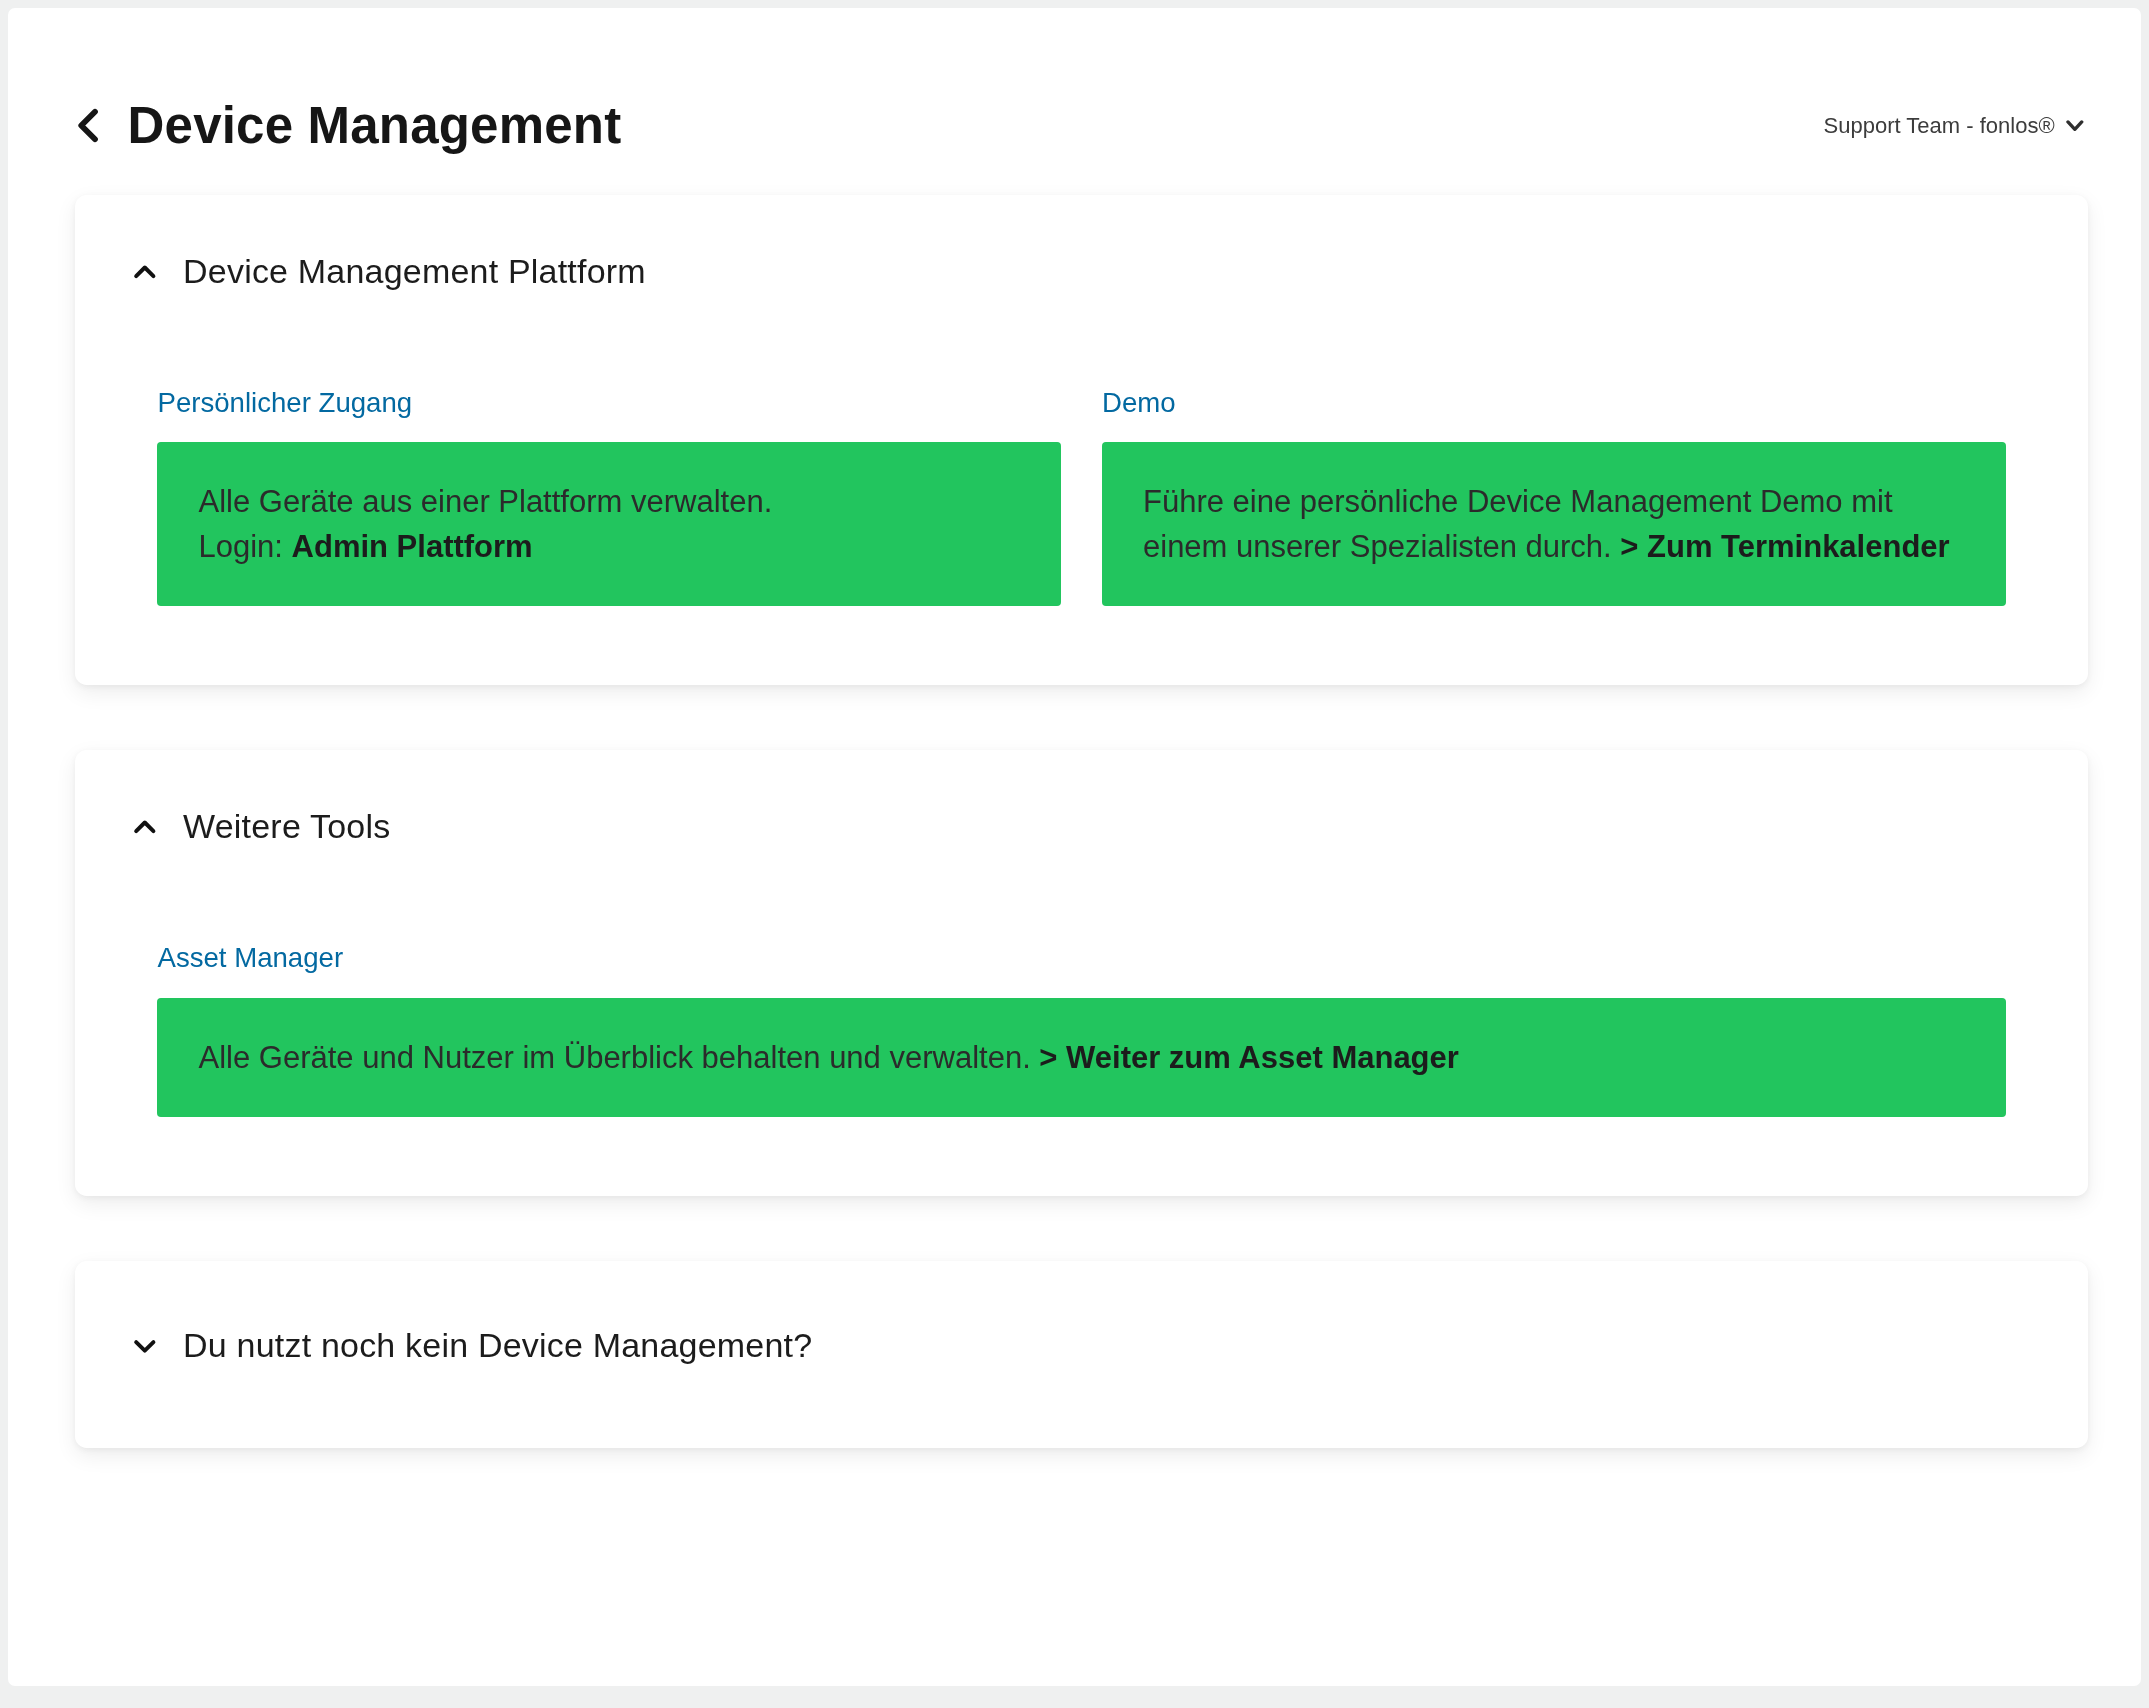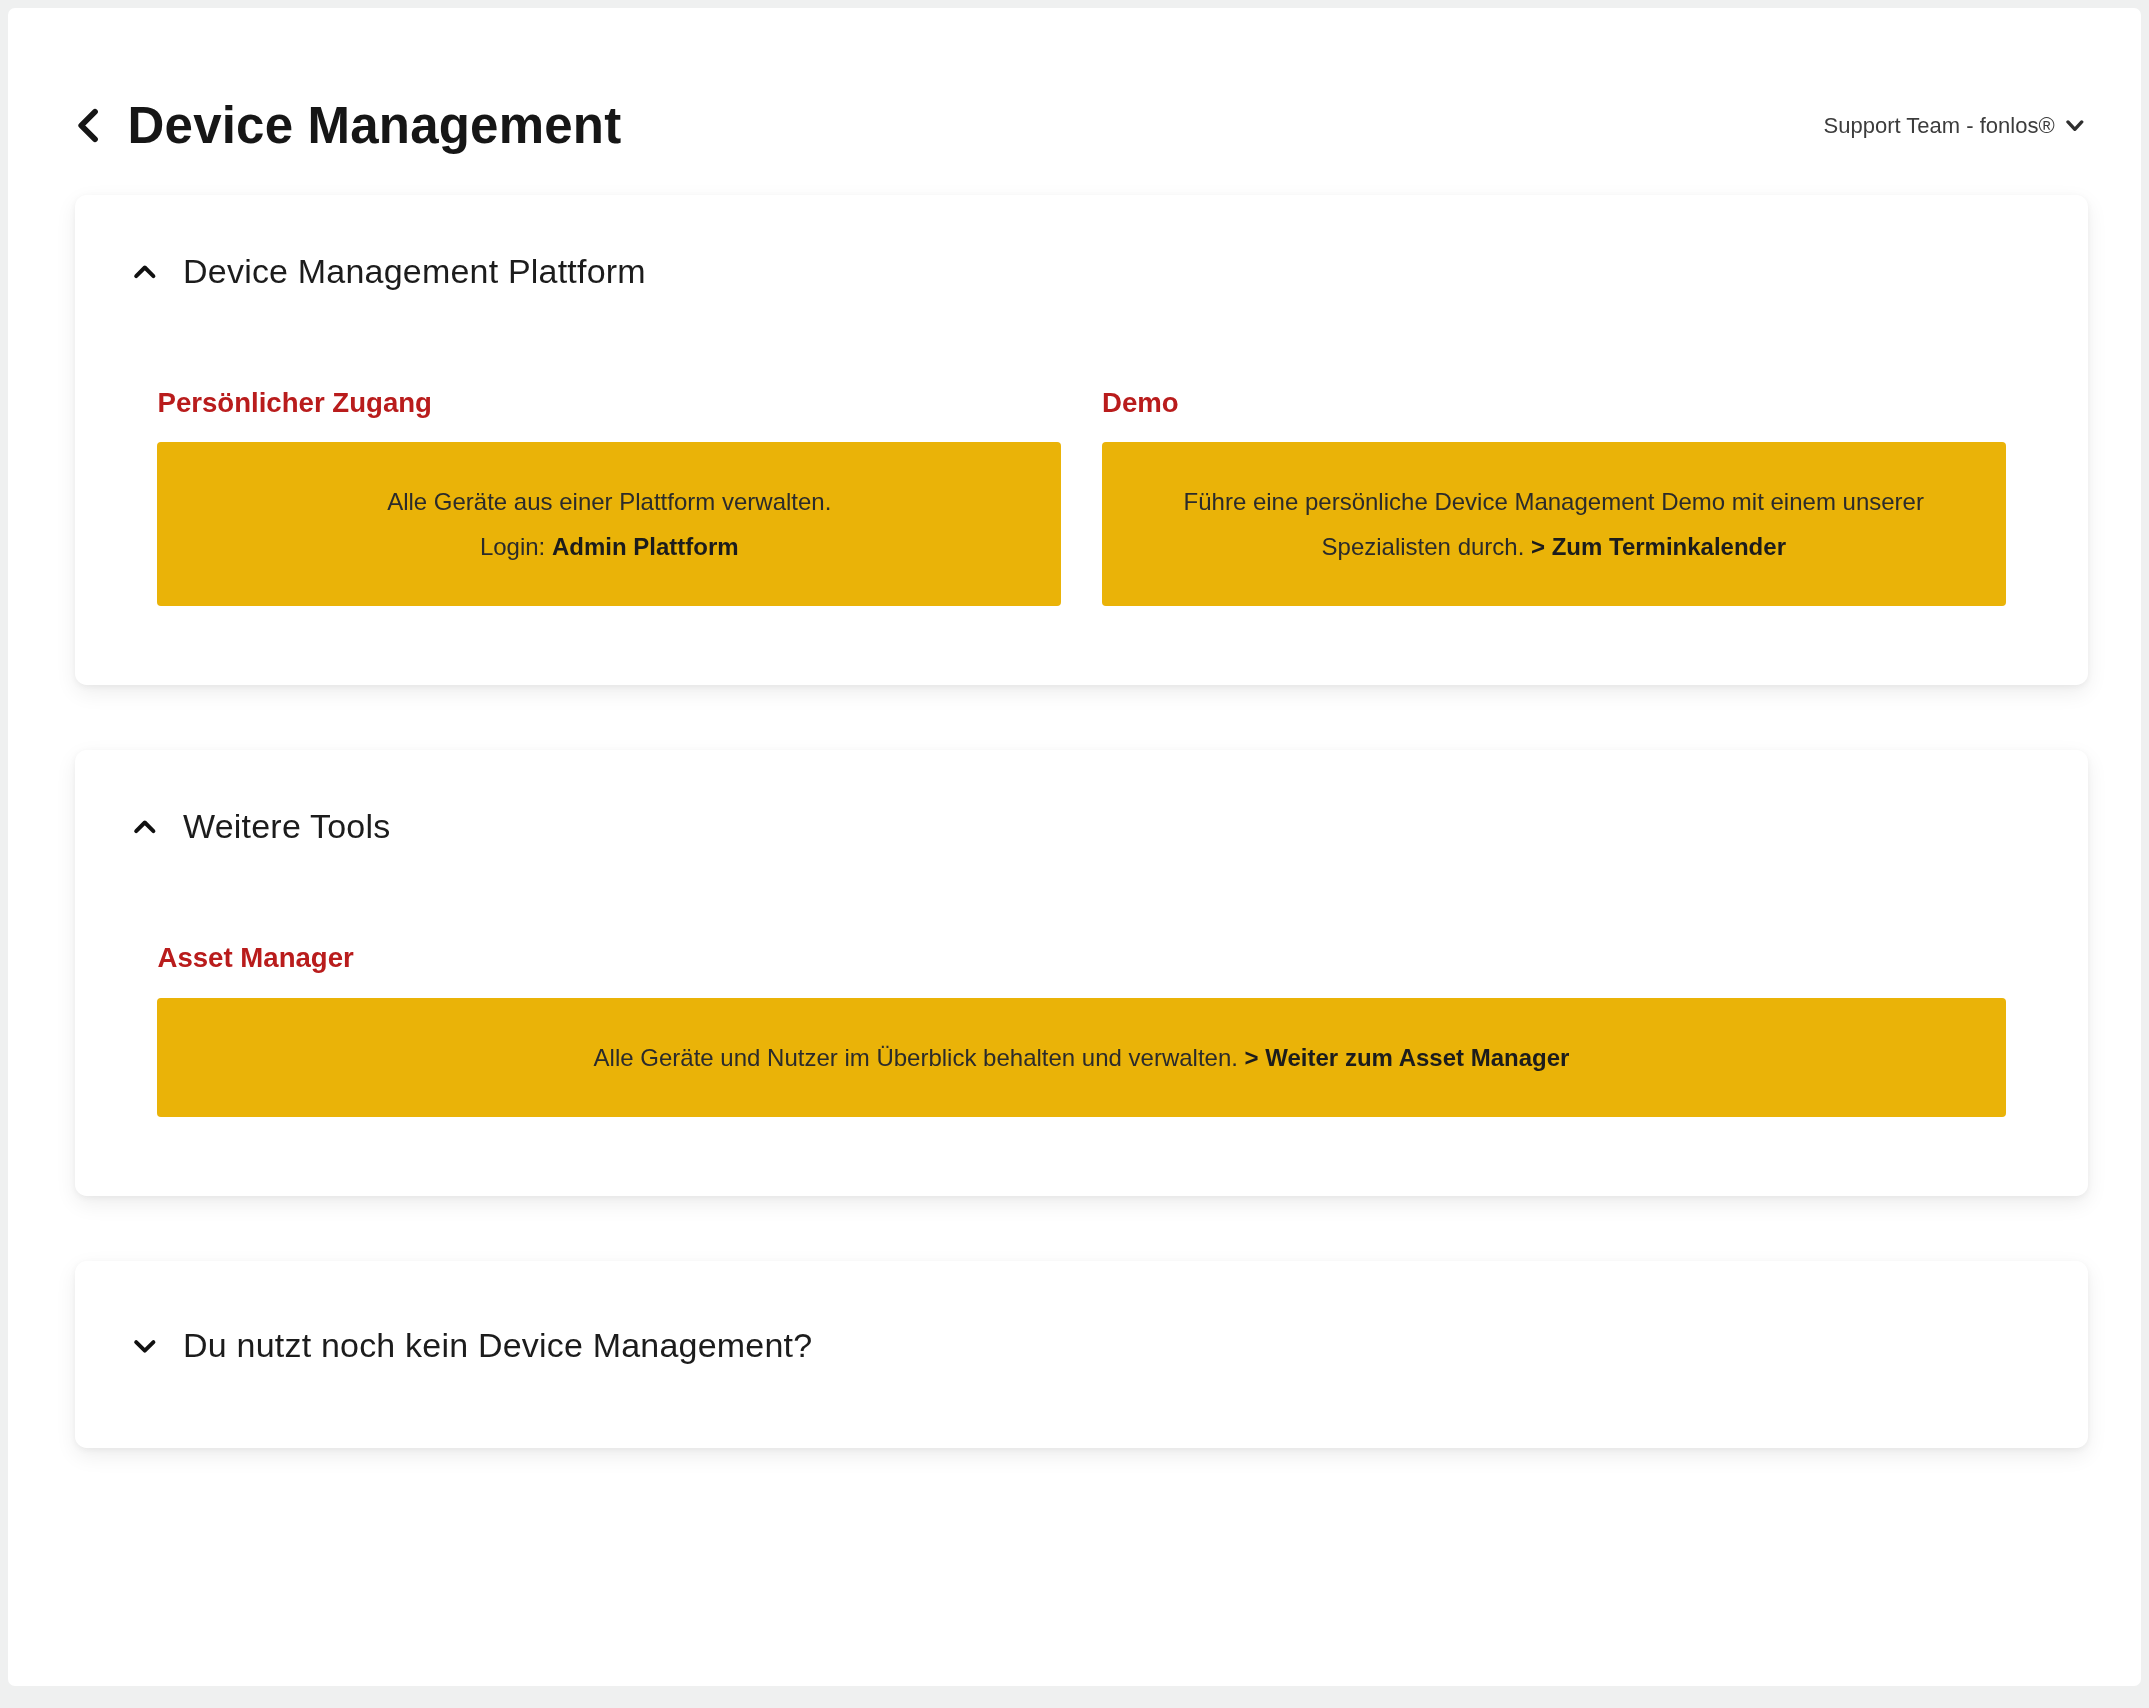--- a/index.html
+++ b/index.html
@@ -69,33 +69,32 @@
   .section-body { margin-top: 95px; }
   .two-col {
     display: grid;
     grid-template-columns: 1fr 1fr;
     gap: 41px;
     padding: 0 27.6px;
   }
   .one-col { padding: 0 27.6px; }
   .tile-label {
     font-size: 27.6px;
-    font-weight: 700;
-    color: #b91c1c;
+    font-weight: 400;
+    color: #0369a1;
     line-height: 33px;
   }
   .tile-box {
     margin-top: 23.6px;
-    background: #eab308;
+    background: #22c55e;
     border-radius: 3.9px;
     padding: 37px 41px;
-    font-size: 24px;
+    font-size: 31px;
     line-height: 45px;
     color: #2b2b2b;
-    text-align: center;
   }
   .tile-link {
     font-weight: 700;
     color: #1c1c1c;
     cursor: pointer;
   }
   .icon-btn { display: inline-flex; align-items: center; }
 </style>
 </head>
 <body>

